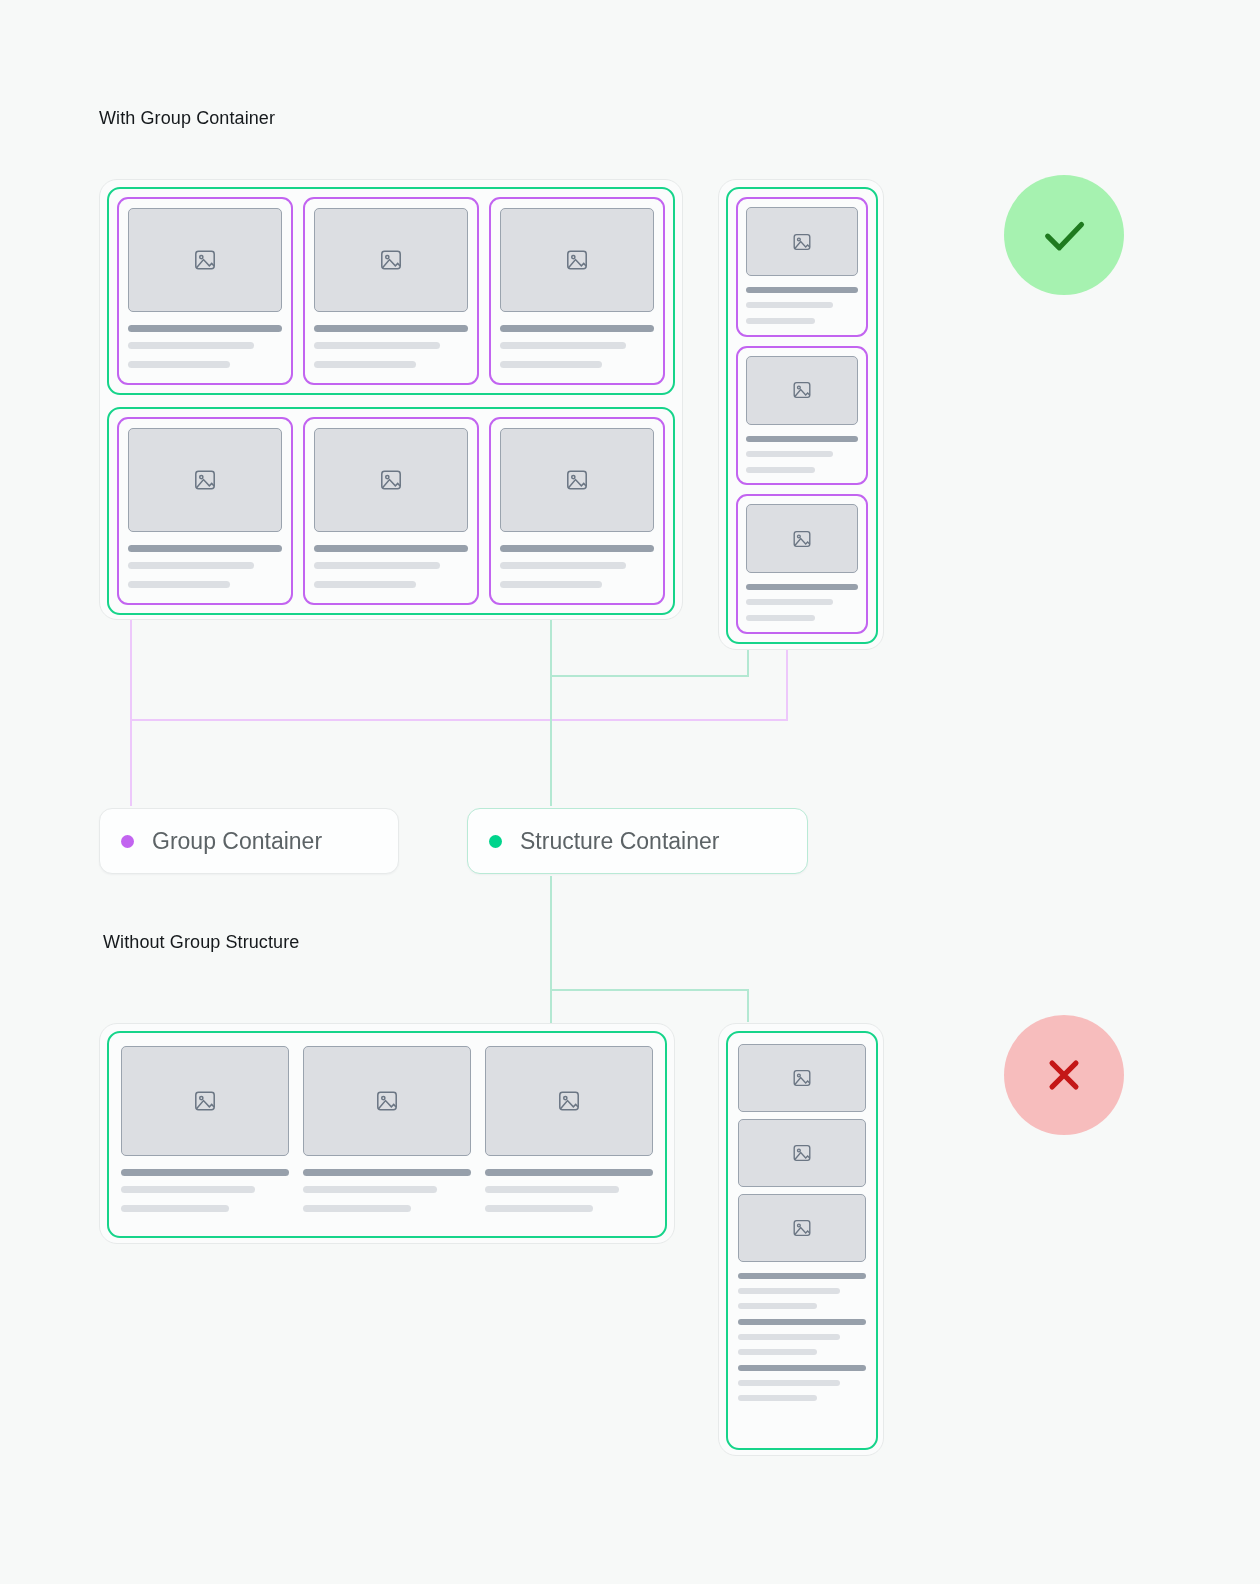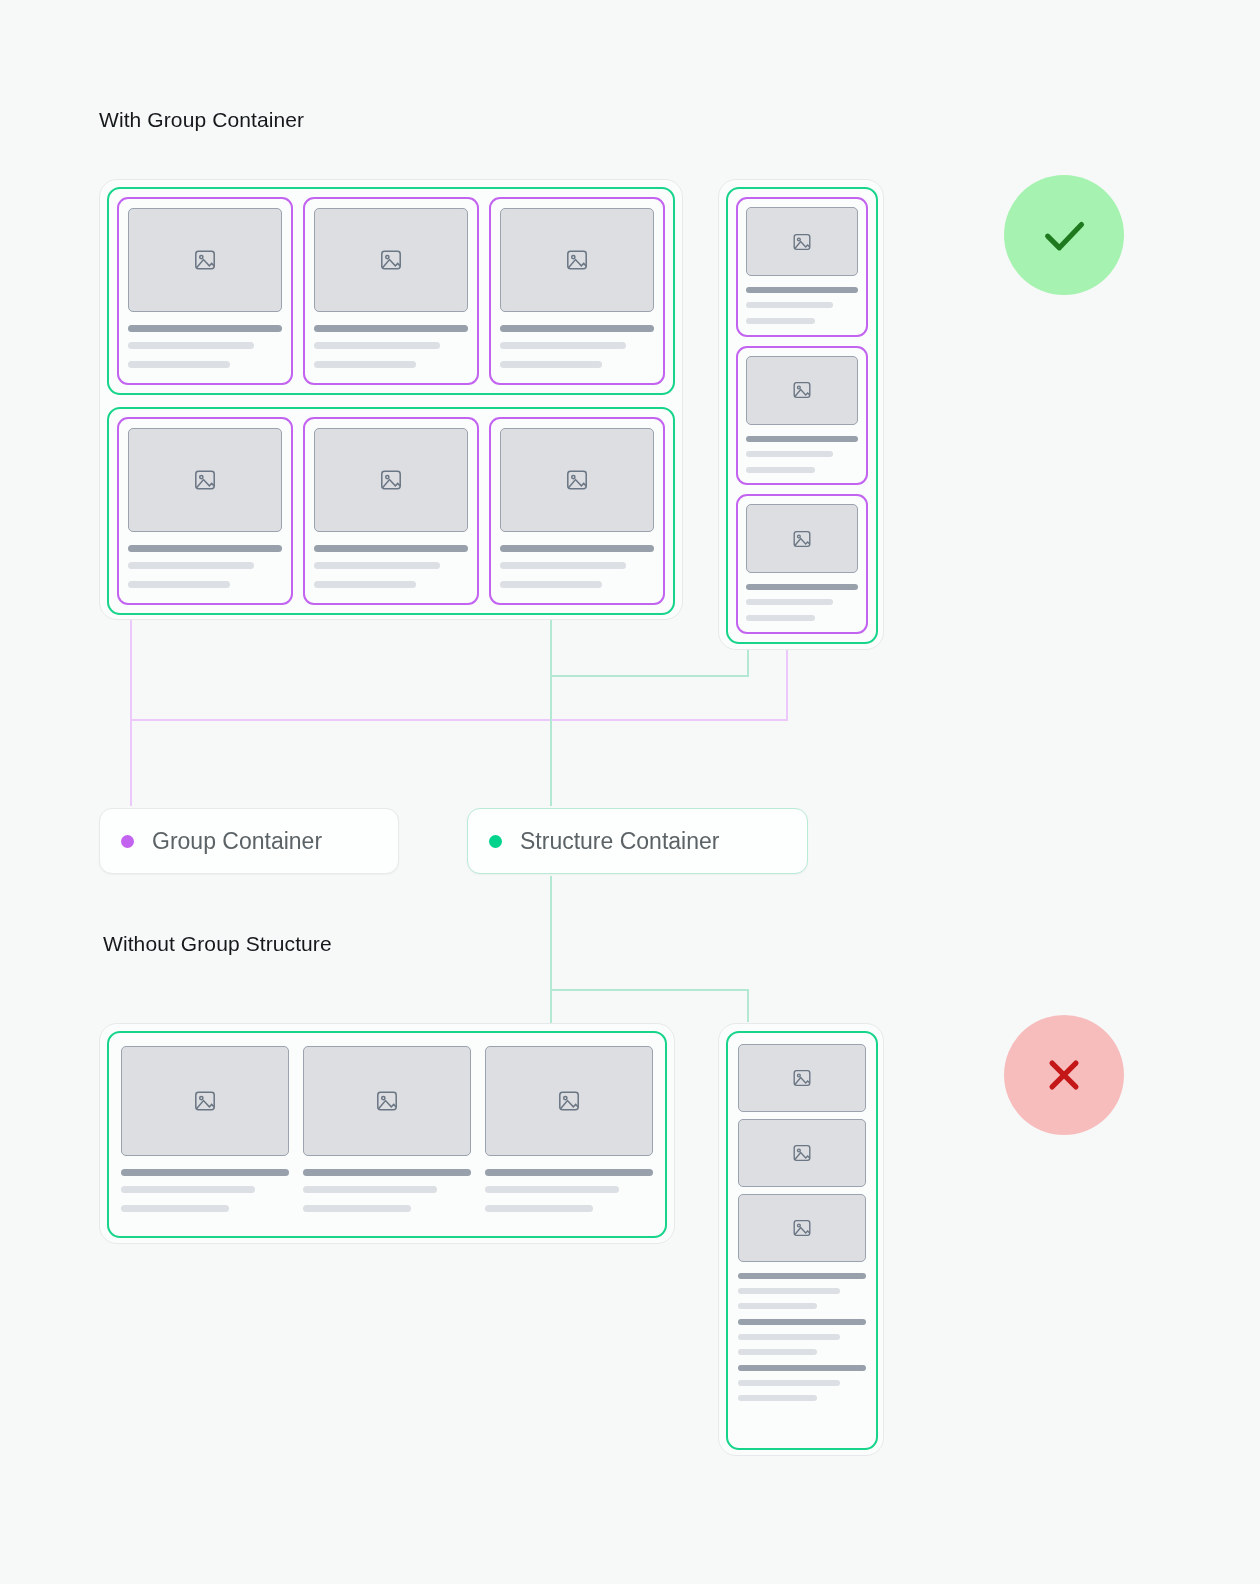--- a/index.html
+++ b/index.html
@@ -24,21 +24,21 @@
     position: absolute;
     left: 0; top: 0;
     width: 1260px; height: 1584px;
     pointer-events: none;
     z-index: 1;
   }
 
   
   .section-title {
     position: absolute;
-    font-size: 21px;
+    font-size: 18px;
     color: #15191c;
     letter-spacing: 0.1px;
     white-space: nowrap;
     text-align: center;
   }
   #title-with    { left: 99px;  top: 108px; }
   #title-without { left: 103px; top: 932px; }
 
   
   .wrapper {

